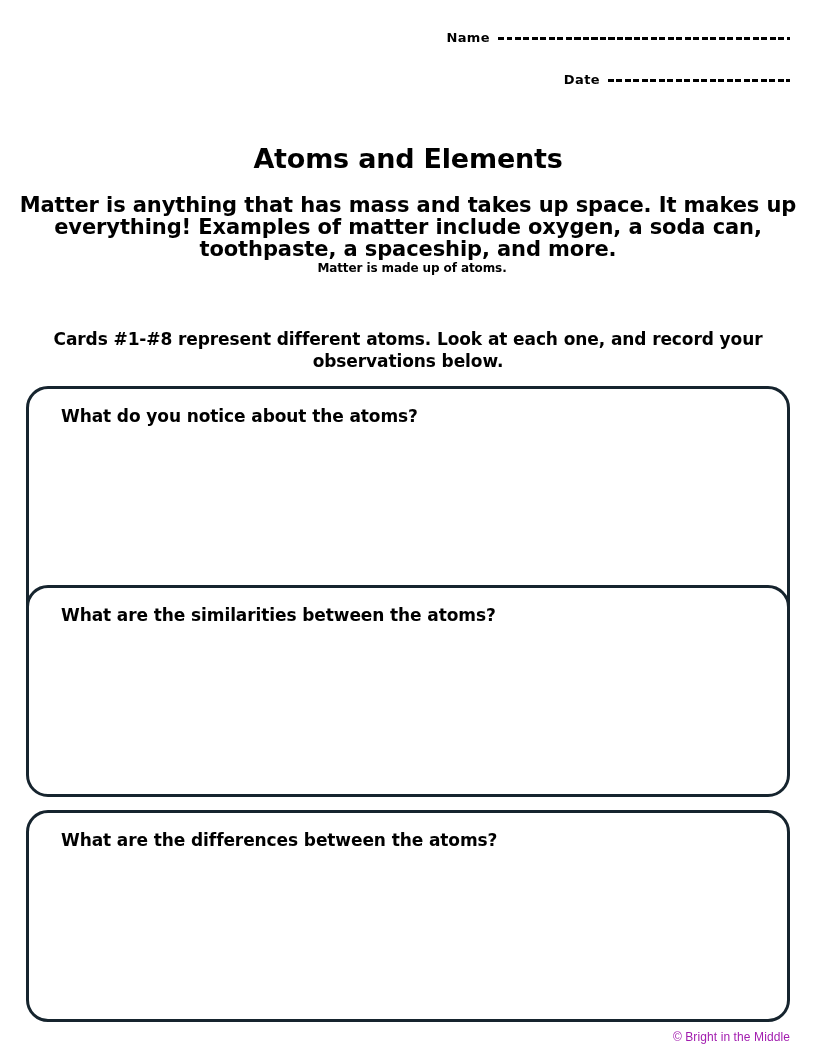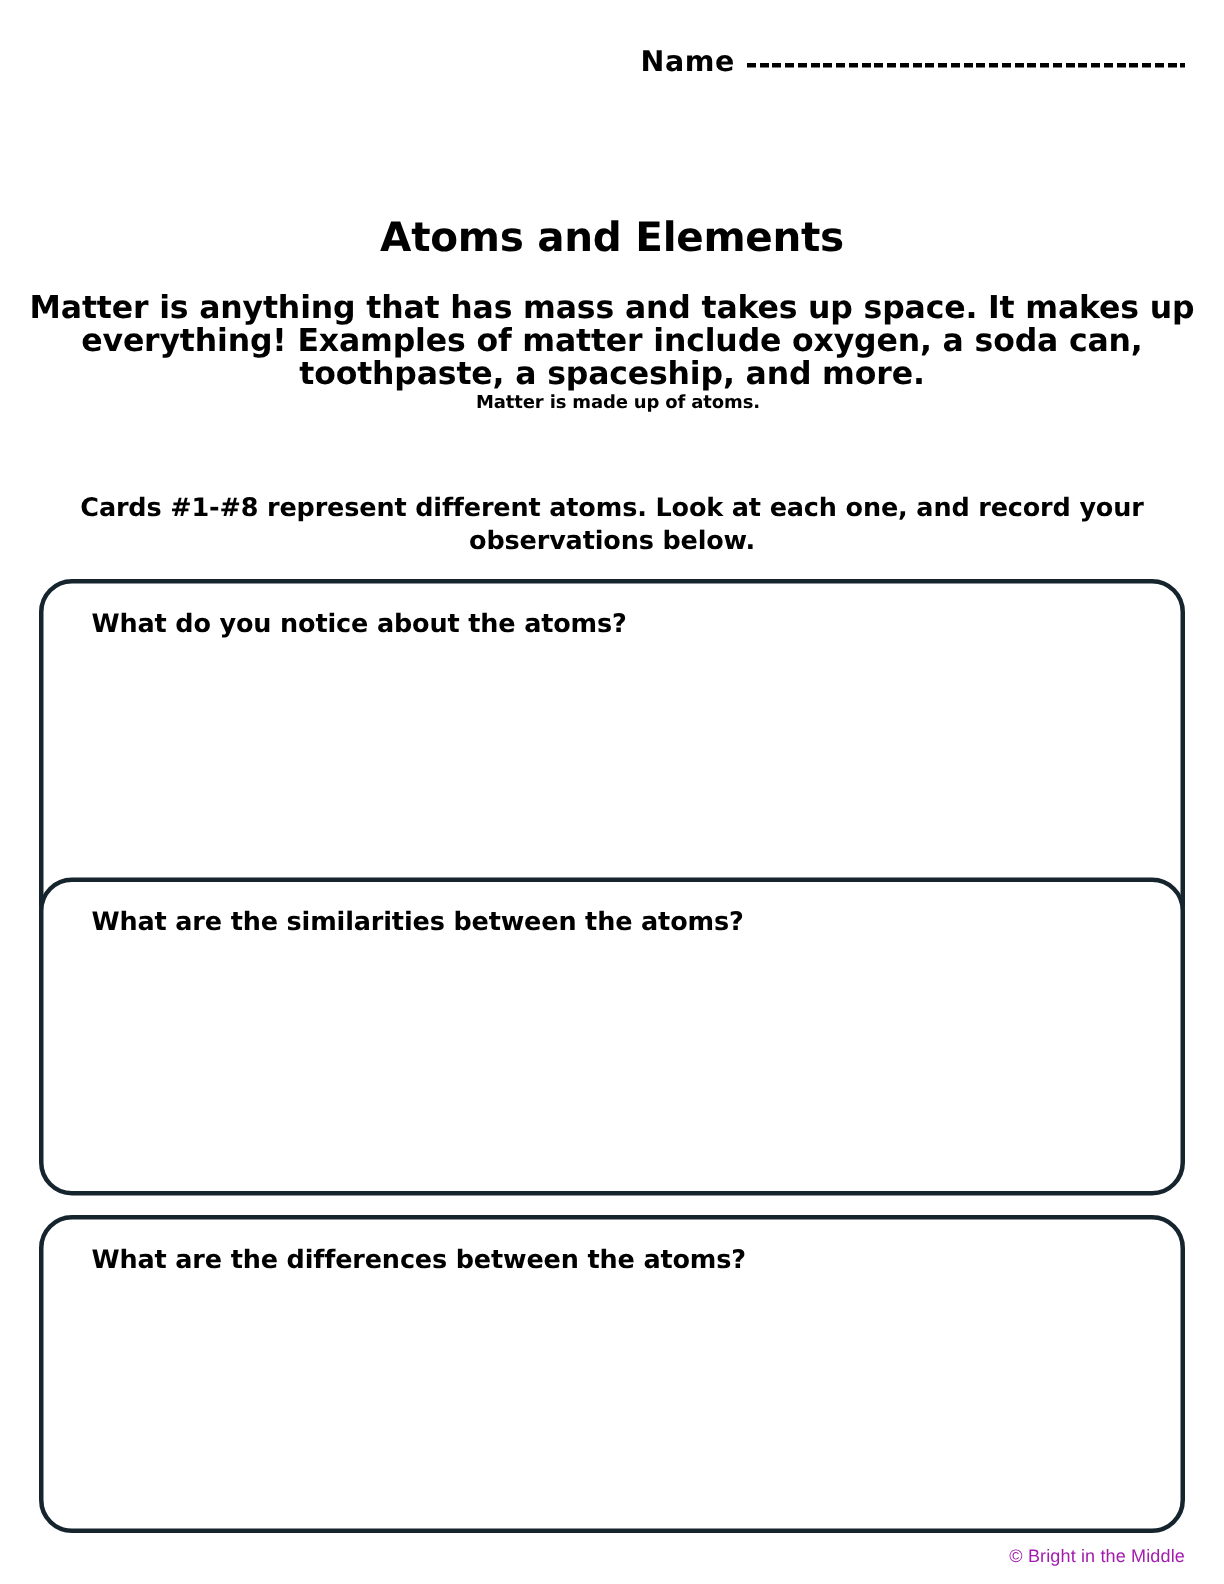--- a/index.html
+++ b/index.html
@@ -26,21 +26,21 @@
   .field-row {
     display: flex;
     justify-content: flex-end;
     align-items: baseline;
     padding-right: 26px;
   }
   .field-row + .field-row {
     margin-top: 27px;
   }
   .field-label {
-    font-size: 19px;
+    font-size: 13px;
     font-weight: bold;
     letter-spacing: 0.4px;
     white-space: nowrap;
     font-family: "DejaVu Sans", sans-serif;
   }
   .field-rule {
     display: inline-block;
     height: 3px;
     margin-left: 8px;
     position: relative;
@@ -138,20 +138,24 @@
 </head>
 <body>
 
 <div class="header-fields">
 
   <div class="field-row">
     <span class="field-label">Name</span>
     <span class="field-rule rule-name"></span>
   </div>
 
+  <div class="field-row">
+    <span class="field-label">Date</span>
+    <span class="field-rule rule-date"></span>
+  </div>
 
 </div>
 
 <div class="title">Atoms and Elements</div>
 
 <div class="intro">Matter is anything that has mass and takes up space. It makes up everything! Examples of matter include oxygen, a soda can, toothpaste, a spaceship, and more.</div>
 
 <div class="subline">Matter is made up of atoms.</div>
 
 <div class="instructions">Cards #1-#8 represent different atoms. Look at each one, and record your observations below.</div>

